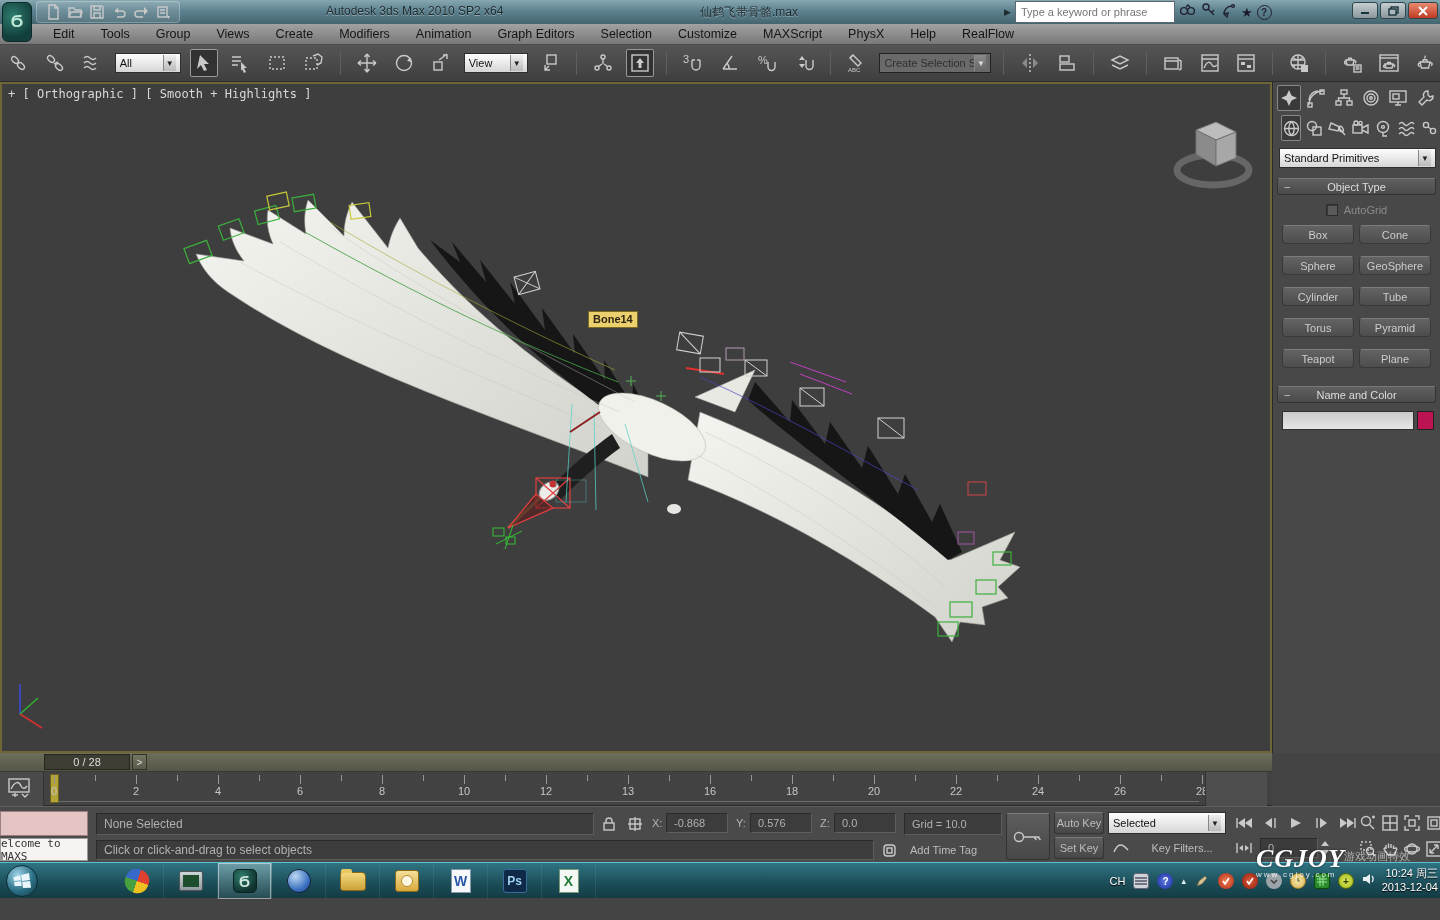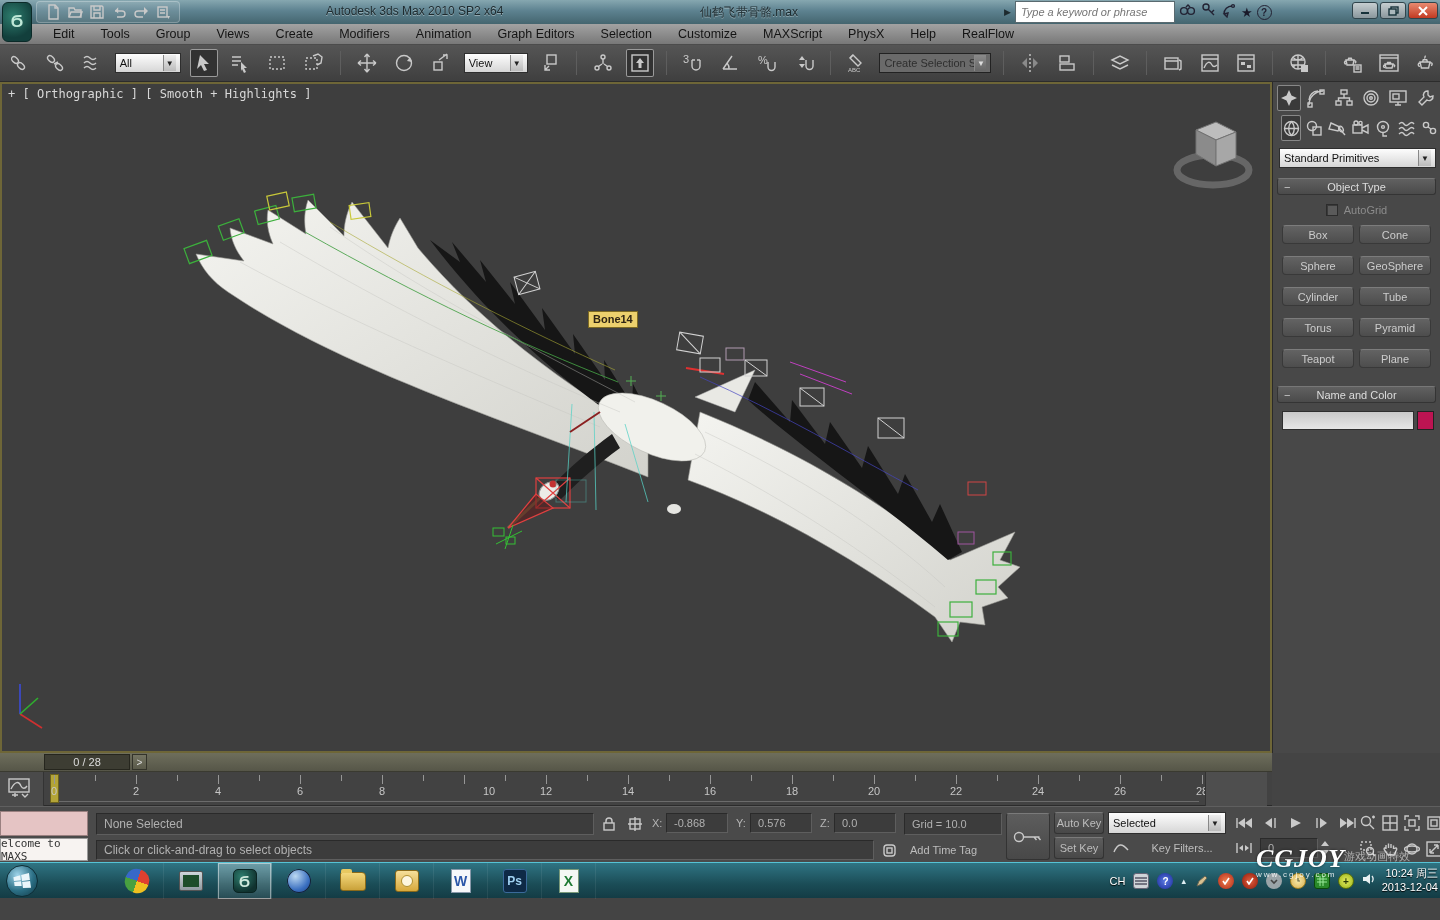--- a/index.html
+++ b/index.html
@@ -13,21 +13,21 @@
   .applogo { left:2px; top:2px; width:30px; height:40px; z-index:5;
     background:radial-gradient(circle at 35% 35%,#2e7d6e,#123f3c 70%);
     border-radius:6px; border:1px solid #0b2a28; color:#bfe8d8; font-size:17px;
     display:flex; align-items:center; justify-content:center; font-weight:bold;}
   .qat { left:36px; top:1px; height:22px; display:flex; align-items:center; gap:6px;
     padding:0 8px; background:rgba(255,255,255,.10); border:1px solid rgba(255,255,255,.25); border-radius:4px;}
   .qat .ic { width:16px; height:16px; }
   .title-text { top:4px; font-size:12px; color:#1d2a2e; text-shadow:0 1px 0 rgba(255,255,255,.35); white-space:nowrap;}
   .infocenter { left:1004px; top:2px; height:20px; display:flex; align-items:center; gap:4px;}
   .ic-input { width:160px; height:22px; background:#fff; border:1px solid #5a6a70;
-    font-size:11px; font-style:italic; color:#777; padding:0 5px;}
+    font-size:11px; color:#777; padding:0 5px;}
   .winbtns { right:2px; top:2px; display:flex; gap:2px;}
   .winbtn { width:26px; height:17px; border:1px solid #30444b; border-radius:3px;
     background:linear-gradient(#c6ced1,#8a979c); display:flex; align-items:center; justify-content:center;}
   .winbtn.close { width:30px; background:linear-gradient(#e88a70,#c23a22); }
 
   
   .menubar { left:0; top:24px; width:1440px; height:21px;
     background:linear-gradient(#a2a2a2,#787878); border-bottom:1px solid #4c4c4c;
     display:flex; align-items:center; padding-left:40px;}
   .menu-items { display:flex; }
@@ -704,27 +704,27 @@
         <div class="tick major" style="left: 174px;"></div>
         <div class="tick-label" style="left: 174px;">4</div>
         <div class="tick minor" style="left: 215px;"></div>
         <div class="tick major" style="left: 256px;"></div>
         <div class="tick-label" style="left: 256px;">6</div>
         <div class="tick minor" style="left: 297px;"></div>
         <div class="tick major" style="left: 338px;"></div>
         <div class="tick-label" style="left: 338px;">8</div>
         <div class="tick minor" style="left: 379px;"></div>
         <div class="tick major" style="left: 420px;"></div>
-        <div class="tick-label" style="left: 445px;">10</div>
+        <div class="tick-label" style="left: 420px;">10</div>
         <div class="tick minor" style="left: 461px;"></div>
         <div class="tick major" style="left: 502px;"></div>
         <div class="tick-label" style="left: 502px;">12</div>
         <div class="tick minor" style="left: 543px;"></div>
         <div class="tick major" style="left: 584px;"></div>
-        <div class="tick-label" style="left: 584px;">14</div>
+        <div class="tick-label" style="left: 584px;">13</div>
         <div class="tick minor" style="left: 625px;"></div>
         <div class="tick major" style="left: 666px;"></div>
         <div class="tick-label" style="left: 666px;">16</div>
         <div class="tick minor" style="left: 707px;"></div>
         <div class="tick major" style="left: 748px;"></div>
         <div class="tick-label" style="left: 748px;">18</div>
         <div class="tick minor" style="left: 789px;"></div>
         <div class="tick major" style="left: 830px;"></div>
         <div class="tick-label" style="left: 830px;">20</div>
         <div class="tick minor" style="left: 871px;"></div>

